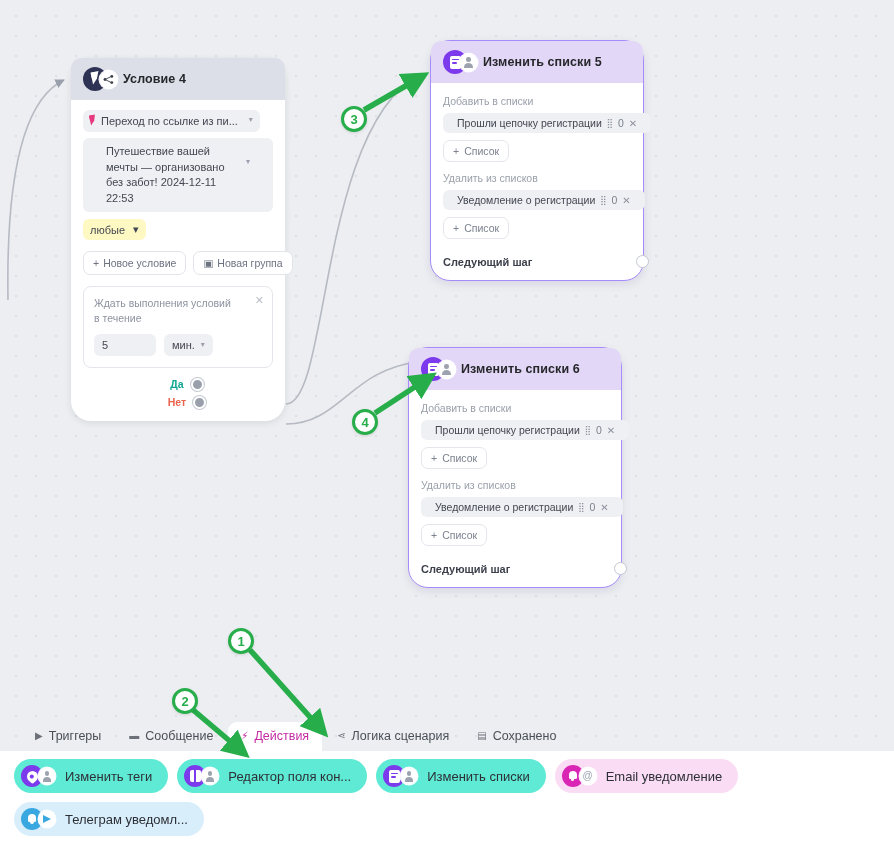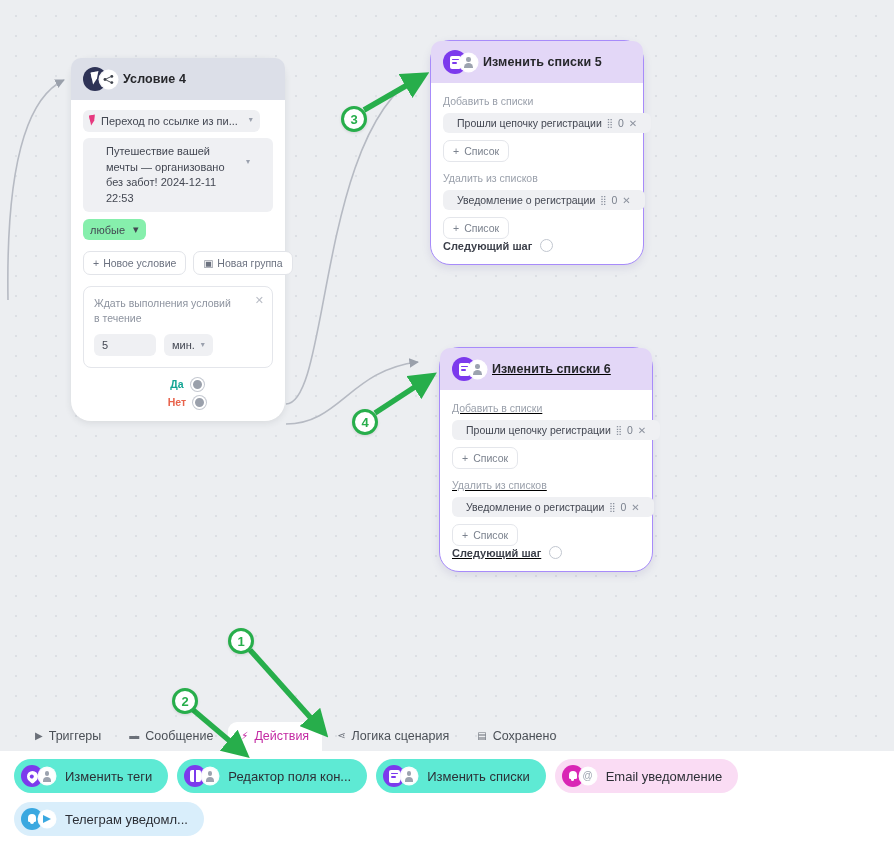--- a/index.html
+++ b/index.html
@@ -107,21 +107,21 @@
   }
   .multi-chip {
     display: flex; align-items: flex-start; gap: 4px;
     background: #eff0f3; border-radius: 6px;
     padding: 6px 23px; margin-top: 6px;
     font-size: 11px; color: #434752; line-height: 1.42;
   }
   .multi-chip .caret { color: #9aa0ad; font-size: 8px; margin-top: 12px; }
   .small-chip {
     display: inline-flex; align-items: center; gap: 6px;
-    background: #86efac; border-radius: 6px;
+    background: #fef9c3; border-radius: 6px;
     padding: 4px 7px; margin-top: 7px;
     font-size: 11px; color: #434752;
   }
   .btn-row { display: flex; gap: 7px; margin-top: 11px; }
   .ghost-btn {
     border: 1px solid #e2e4e9; background: #fff;
     border-radius: 7px; padding: 5px 9px;
     font-size: 10.5px; color: #6c7280;
     display: inline-flex; align-items: center; gap: 4px;
     white-space: nowrap;
@@ -212,22 +212,22 @@
   .tag-chip .x { color: #8d939f; font-size: 10px; }
   .tag-chip .grp { color: #8d939f; font-size: 9px; letter-spacing: -.5px; }
   .plus-btn {
     display: inline-flex; align-items: center; gap: 5px;
     border: 1px solid #e4e6eb; border-radius: 7px;
     padding: 4px 9px; margin-top: 7px;
     font-size: 10.5px; color: #7b828e; background: #fff;
   }
   .sec-label.second { margin-top: 10px; }
   .next-row {
-    display: flex; align-items: center; justify-content: flex-start;
-    gap: 8px; 
+    display: flex; align-items: center; justify-content: space-between;
+    gap: 8px; margin-top: 16px;
   }
   .next-label { font-size: 11px; font-weight: bold; color: #3b3f49; }
   .next-dot {
     width: 13px; height: 13px; border-radius: 50%;
     background: #fff; border: 1.5px solid #c2c7d0;
     margin-right: -18px;
   }
 
   
   #bottom {
@@ -448,21 +448,21 @@
           <span>Список</span>
         </span>
       </div>
       <div class="next-row">
         <span class="next-label">Следующий шаг</span>
         <span class="next-dot"></span>
       </div>
     </div>
   </div>
 
-  <div class="node node-list" id="node-list-6" style="left:439px; top:347px;text-decoration:underline;">
+  <div class="node node-list" id="node-list-6" style="left:408px; top:347px;">
     <div class="node-head">
       <div class="ic-wrap">
         <div class="ic-main purple-ic">
             <div class="doc-glyph"></div>
           </div>
         <div class="ic-sub">
             <div class="person-glyph"></div>
           </div>
       </div>
       <span class="node-title">Изменить списки 6</span>

